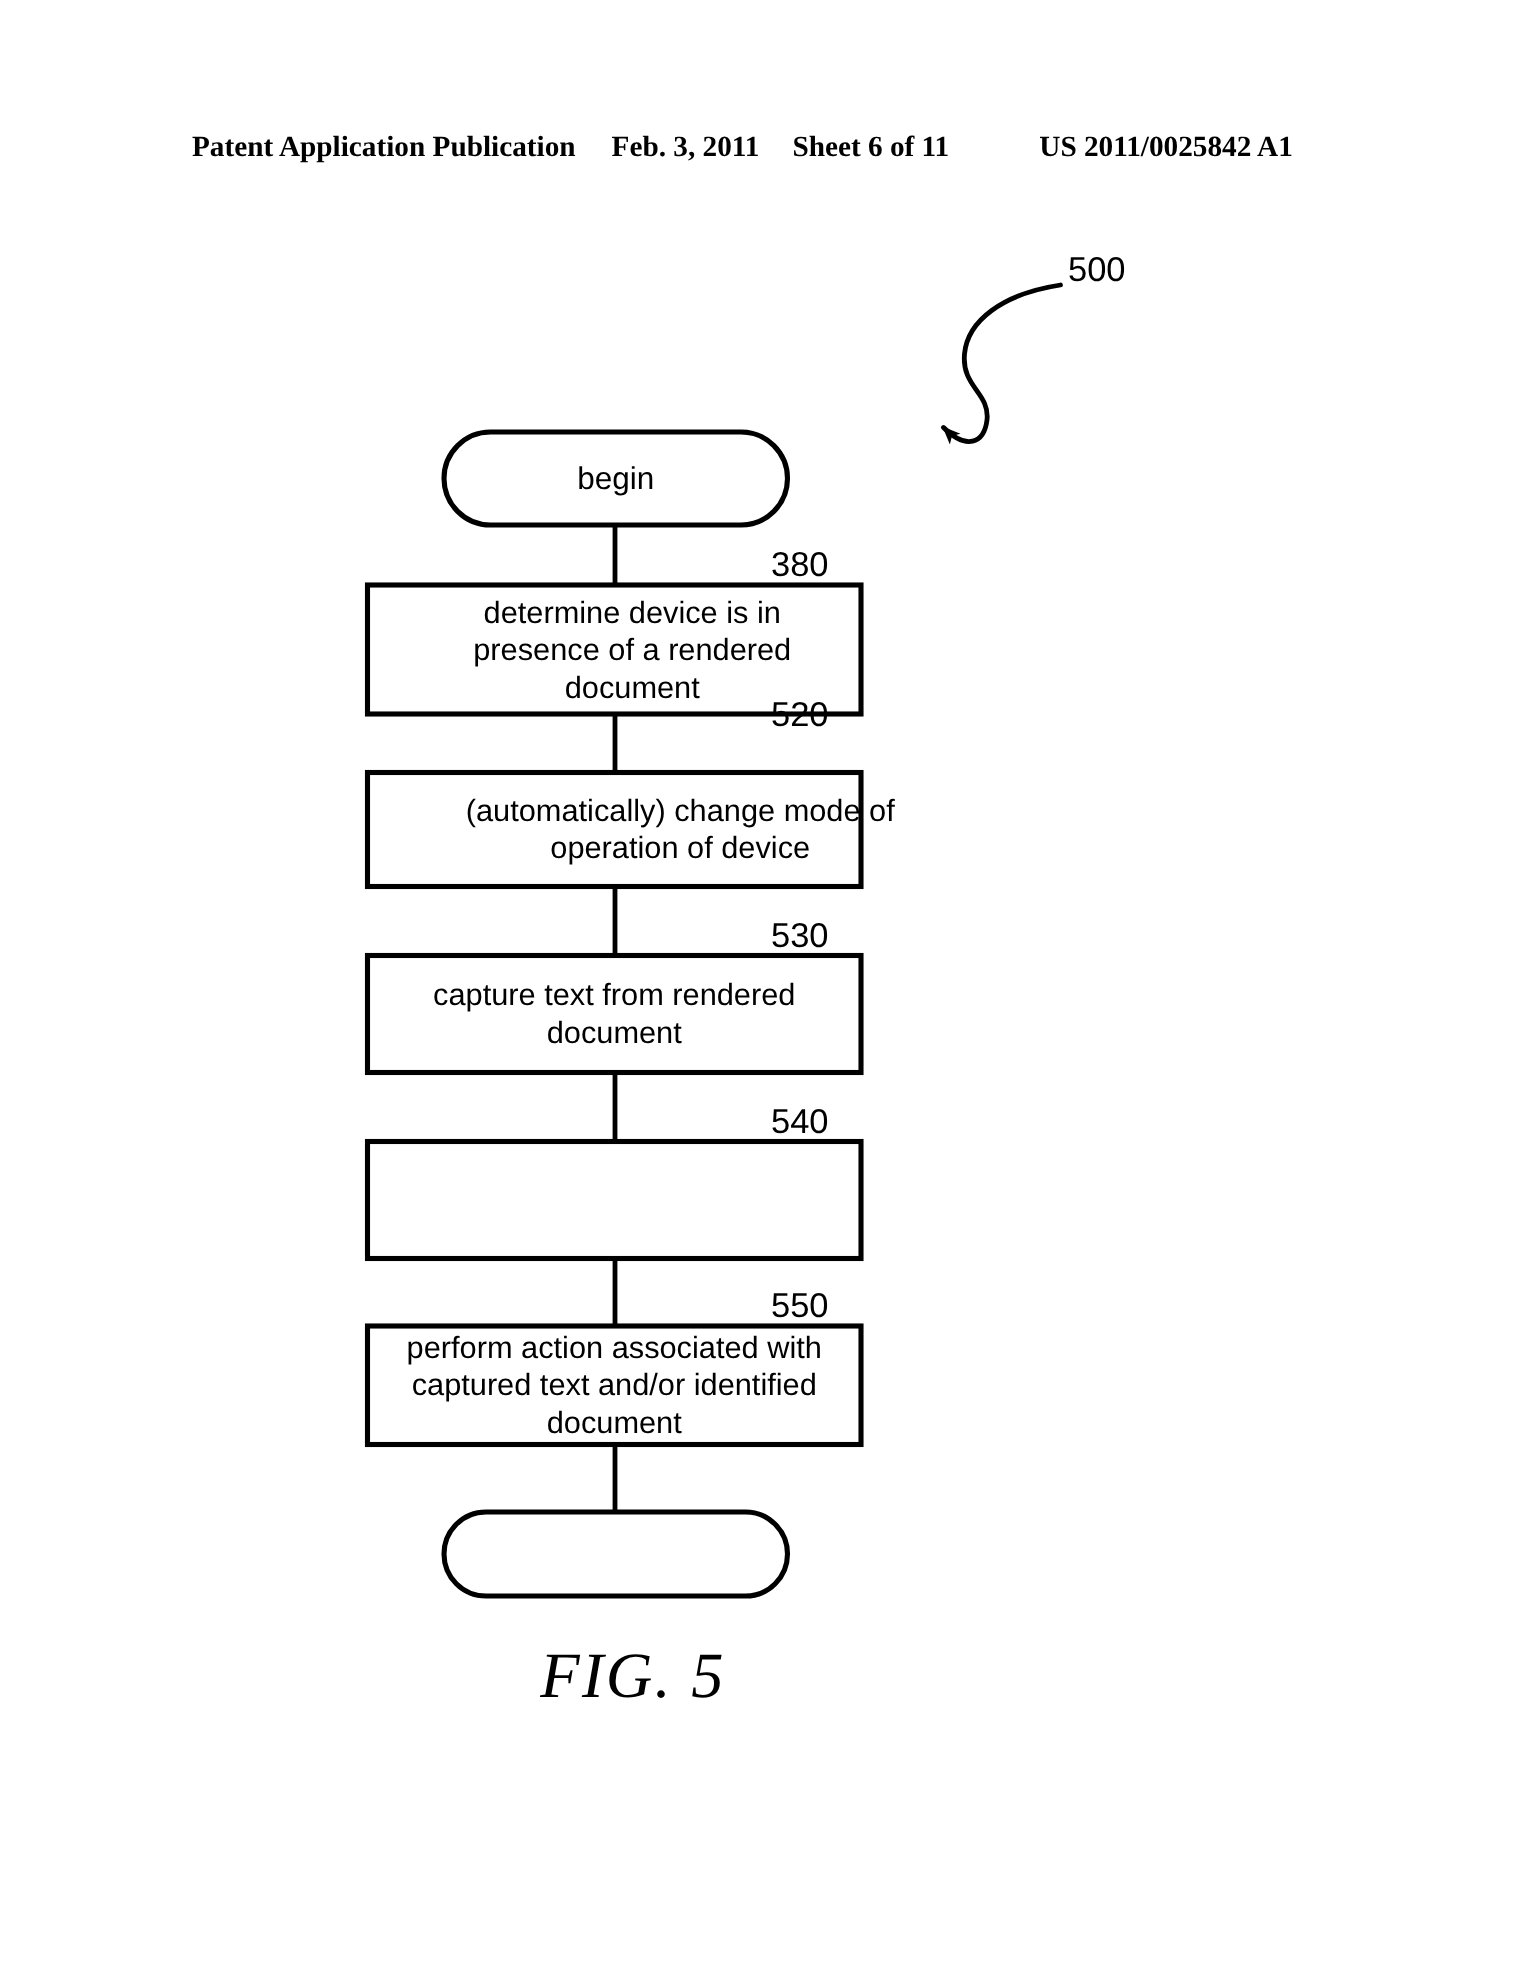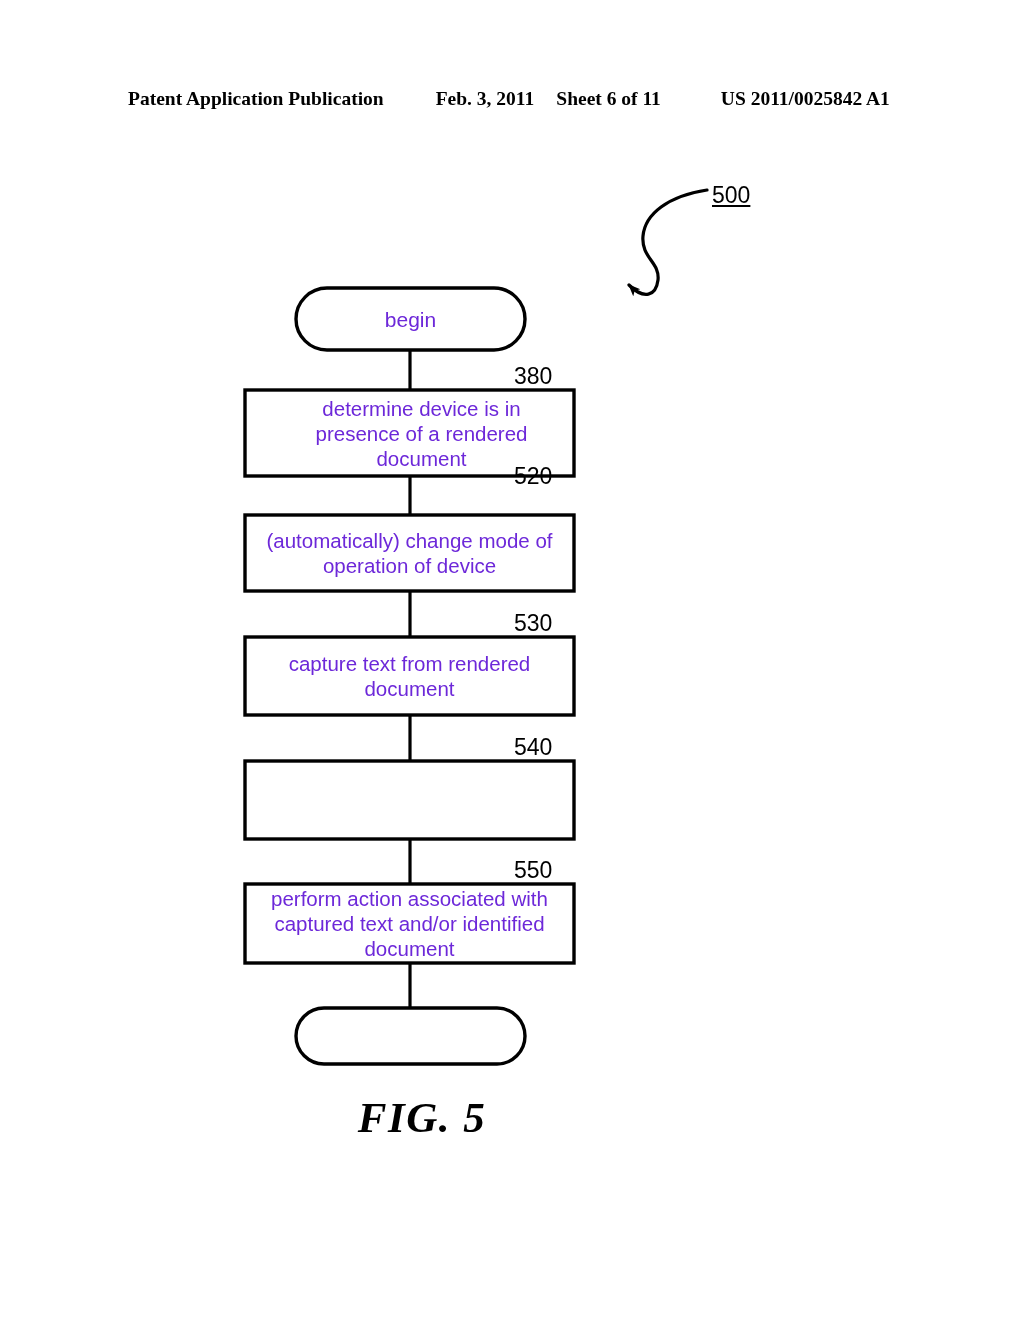--- a/index.html
+++ b/index.html
@@ -25,21 +25,21 @@
     width: 768px;
     height: 26px;
     display: flex;
     align-items: baseline;
     font-family: "Liberation Serif", serif;
     font-weight: bold;
     font-size: 19.5px;
     letter-spacing: 0px;
     white-space: nowrap;
   }
-  #page-header .hdr-pub   { margin-right: 52px; }
+  #page-header .hdr-pub   { margin-right: 24px; }
   #page-header .hdr-date  { margin-right: 22px; }
   #page-header .hdr-sheet { margin-right: 60px; }
   #page-header .hdr-patno { }
 
   
   #figure-area {
     position: absolute;
     top: 0;
     left: 0;
     width: 1024px;
@@ -57,21 +57,21 @@
   
   .node-text {
     position: absolute;
     display: flex;
     align-items: center;
     justify-content: center;
     text-align: center;
     font-family: "Liberation Sans", sans-serif;
     font-size: 20.5px;
     line-height: 25px;
-    color: #6d28d9;
+    color: #000000;
     white-space: pre-line;
     pointer-events: none;
   }
   .terminal-text { font-size: 21px; }
 
   
   .ref-num {
     position: absolute;
     font-family: "Liberation Sans", sans-serif;
     font-size: 23px;
@@ -82,21 +82,21 @@
 
   
   #fig-caption {
     position: absolute;
     top: 1093px;
     left: 0;
     width: 1024px;
     text-align: center;
     font-family: "Liberation Serif", serif;
     font-style: italic;
-    font-weight: bold;
+    font-weight: normal;
     font-size: 43px;
     letter-spacing: 1.5px;
     color: #000000;
   }
   #fig-caption .cap-inner {
     position: relative;
     left: -90px;
   }
 </style>
 </head>
@@ -159,33 +159,33 @@
       <rect x="296" y="1008" width="229" height="56" rx="28" ry="28" fill="#ffffff" stroke="#000000" stroke-width="3.4"></rect>
     </g>
   </svg>
 
   <div class="node-text terminal-text" style="left:296px; top:288px; width:229px; height:62px;">begin</div>
 
   <div class="node-text" style="left:260px; top:390px; width:323px; height:86px;">determine device is in
 presence of a rendered
 document</div>
 
-  <div class="node-text" style="left:246px; top:515px; width:327px; height:76px;">(automatically) change mode of
+  <div class="node-text" style="left:246px; top:515px; width:327px; height:76px;padding-left:44px;">(automatically) change mode of
 operation of device</div>
 
   <div class="node-text" style="left:248px; top:637px; width:323px; height:78px;">capture text from rendered
 document</div>
 
 
   <div class="node-text" style="left:247px; top:884px; width:325px; height:79px;">perform action associated with
 captured text and/or identified
 document</div>
 
 
-  <div class="ref-num" style="left:712px; top:184px;text-decoration:underline;">500</div>
+  <div class="ref-num" style="left:712px; top:168px;">500</div>
 
   <div class="ref-num" style="left:514px; top:365px;">380</div>
 
   <div class="ref-num" style="left:514px; top:465px;">520</div>
 
   <div class="ref-num" style="left:514px; top:612px;">530</div>
 
   <div class="ref-num" style="left:514px; top:736px;">540</div>
 
   <div class="ref-num" style="left:514px; top:859px;">550</div>

